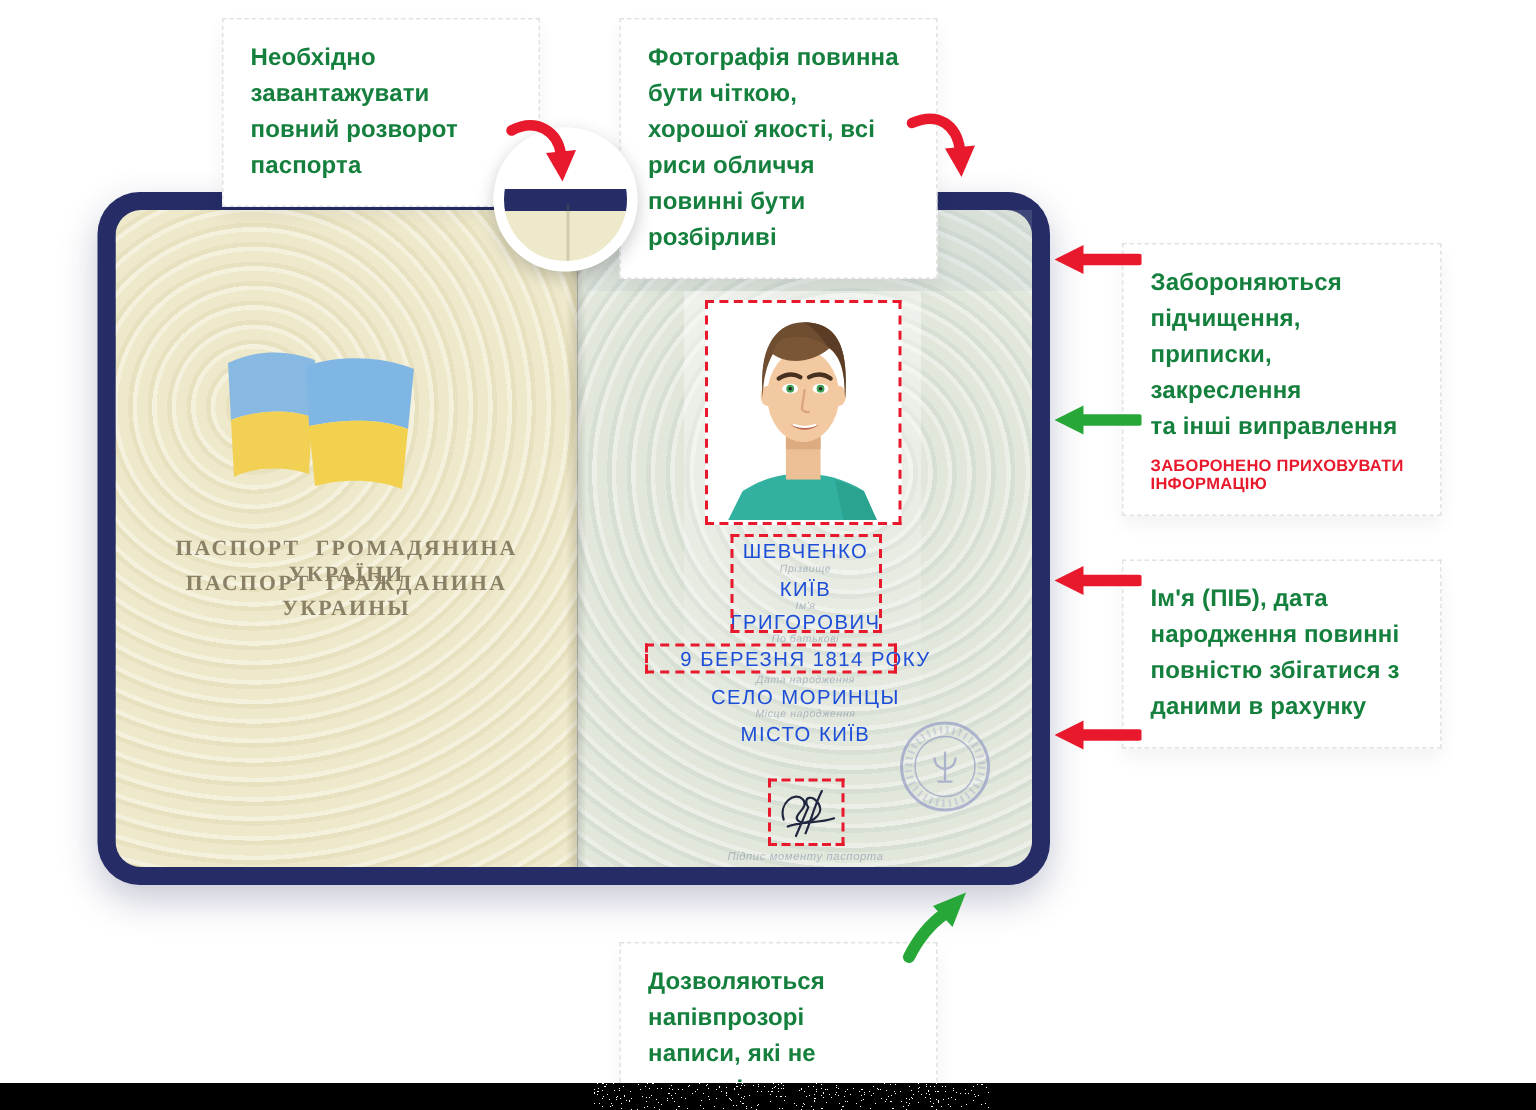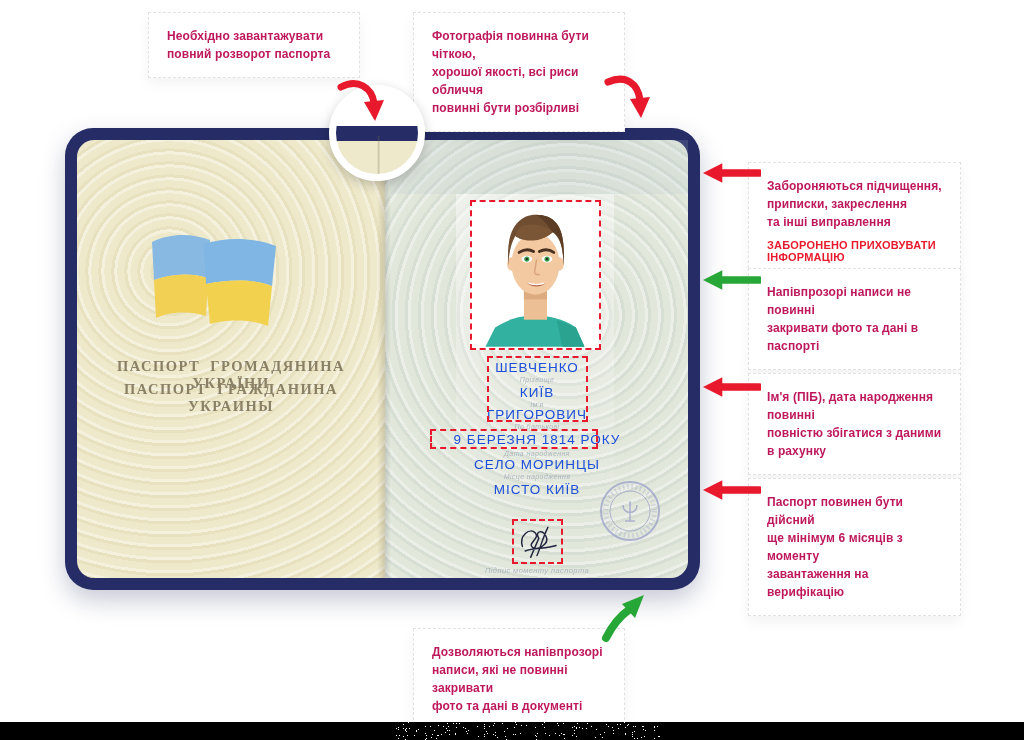--- a/index.html
+++ b/index.html
@@ -4,21 +4,21 @@
 <style>
   html,body{margin:0;padding:0;background:#fff;}
   .canvas{position:relative;width:1024px;height:740px;overflow:hidden;background:#fff;
           font-family:"Liberation Sans",sans-serif;}
 
   
   .callout{position:absolute;background:#fff;border:1px dashed #e2e2e2;
            box-shadow:0 6px 12px rgba(0,0,0,.05);
            display:flex;flex-direction:column;justify-content:center;
            padding:14px 18px;box-sizing:border-box;z-index:6;}
-  .callout-text{font-size:12px;font-weight:bold;color:#be185d;line-height:1.5;
+  .callout-text{font-size:16px;font-weight:bold;color:#15803d;line-height:1.5;
                 white-space:pre-line;letter-spacing:.1px;}
   .callout-sub{font-size:11px;color:#cccccc;margin-top:7px;white-space:pre-line;}
   .callout-warn{font-size:11px;font-weight:bold;color:#e8192c;margin-top:8px;
                 white-space:pre-line;letter-spacing:.2px;}
   .c-tl{left:148px;top:12px;width:212px;min-height:66px;}
   .c-tr{left:413px;top:12px;width:212px;min-height:78px;}
   .c-r1{left:748px;top:162px;width:213px;min-height:81px;}
   .c-r2{left:748px;top:268px;width:213px;min-height:80px;}
   .c-r3{left:748px;top:373px;width:213px;min-height:80px;}
   .c-r4{left:748px;top:478px;width:213px;min-height:80px;}
@@ -222,32 +222,23 @@
     <path d="M8,46 C14,34 22,24 32,17" stroke="#27a737" stroke-width="8" fill="none" stroke-linecap="round"></path>
     <polygon points="24,12 46,3 37,26" fill="#27a737"></polygon>
   </svg>
 
   <div class="callout c-r1">
     <div class="callout-text">Забороняються підчищення,
 приписки, закреслення
 та інші виправлення</div>
     <div class="callout-warn">ЗАБОРОНЕНО ПРИХОВУВАТИ ІНФОРМАЦІЮ</div>
   </div>
-  <div class="callout c-r2">
-    <div class="callout-text">Напівпрозорі написи не повинні
-закривати фото та дані в паспорті</div>
-  </div>
   <div class="callout c-r3">
     <div class="callout-text">Ім'я (ПІБ), дата народження повинні
 повністю збігатися з даними в рахунку</div>
-  </div>
-  <div class="callout c-r4">
-    <div class="callout-text">Паспорт повинен бути дійсний
-ще мінімум 6 місяців з моменту
-завантаження на верифікацію</div>
   </div>
 
   <div class="callout c-b">
     <div class="callout-text">Дозволяються напівпрозорі
 написи, які не повинні закривати
 фото та дані в документі</div>
   </div>
 
   <div class="blackbar">
     <svg class="noise" width="267" height="18">

